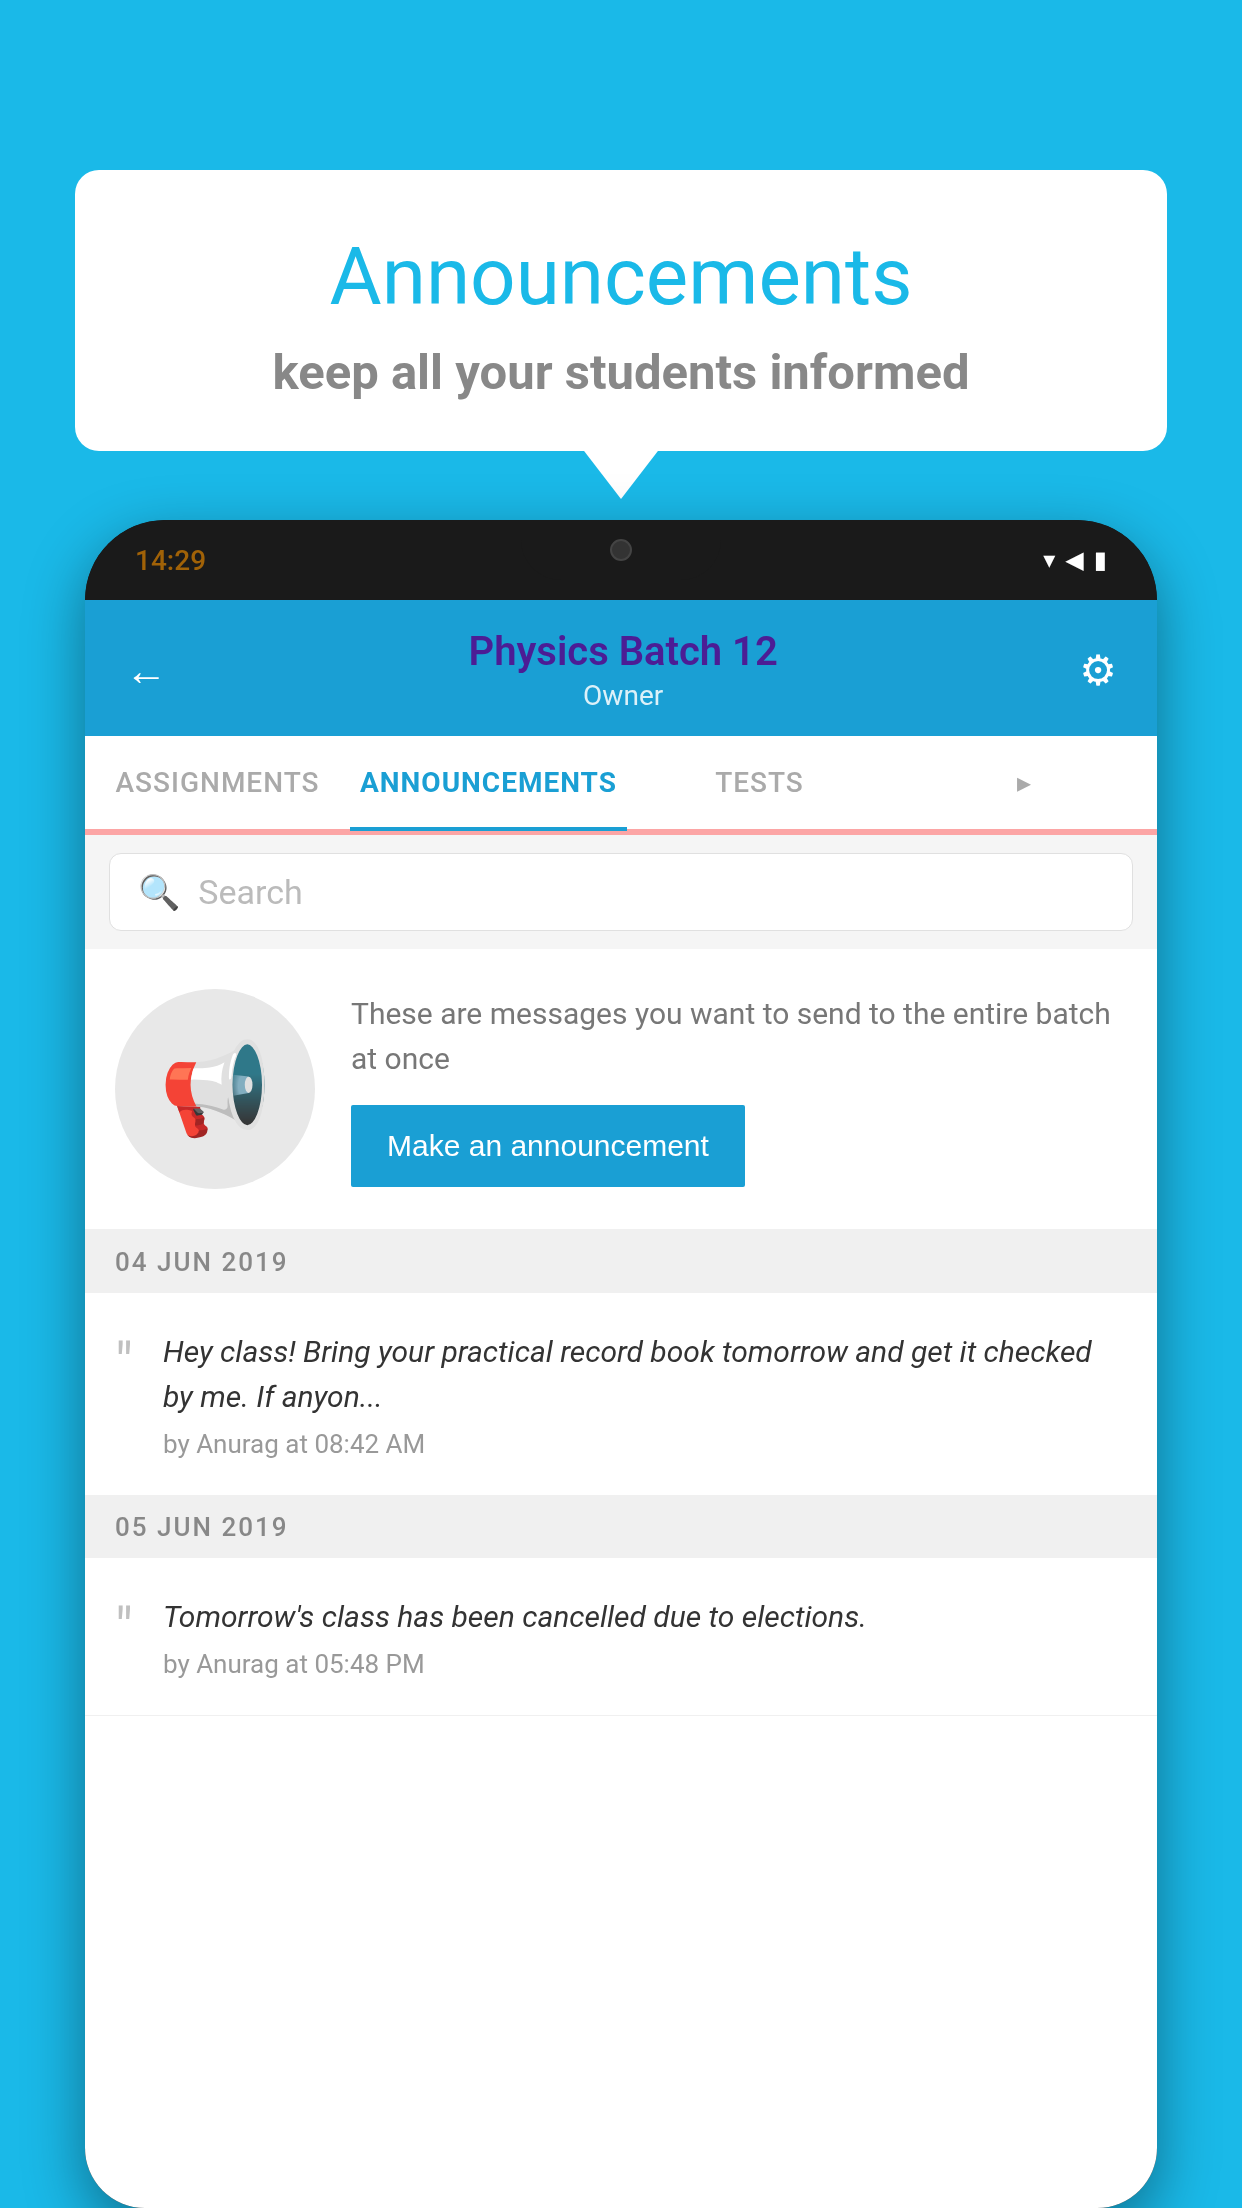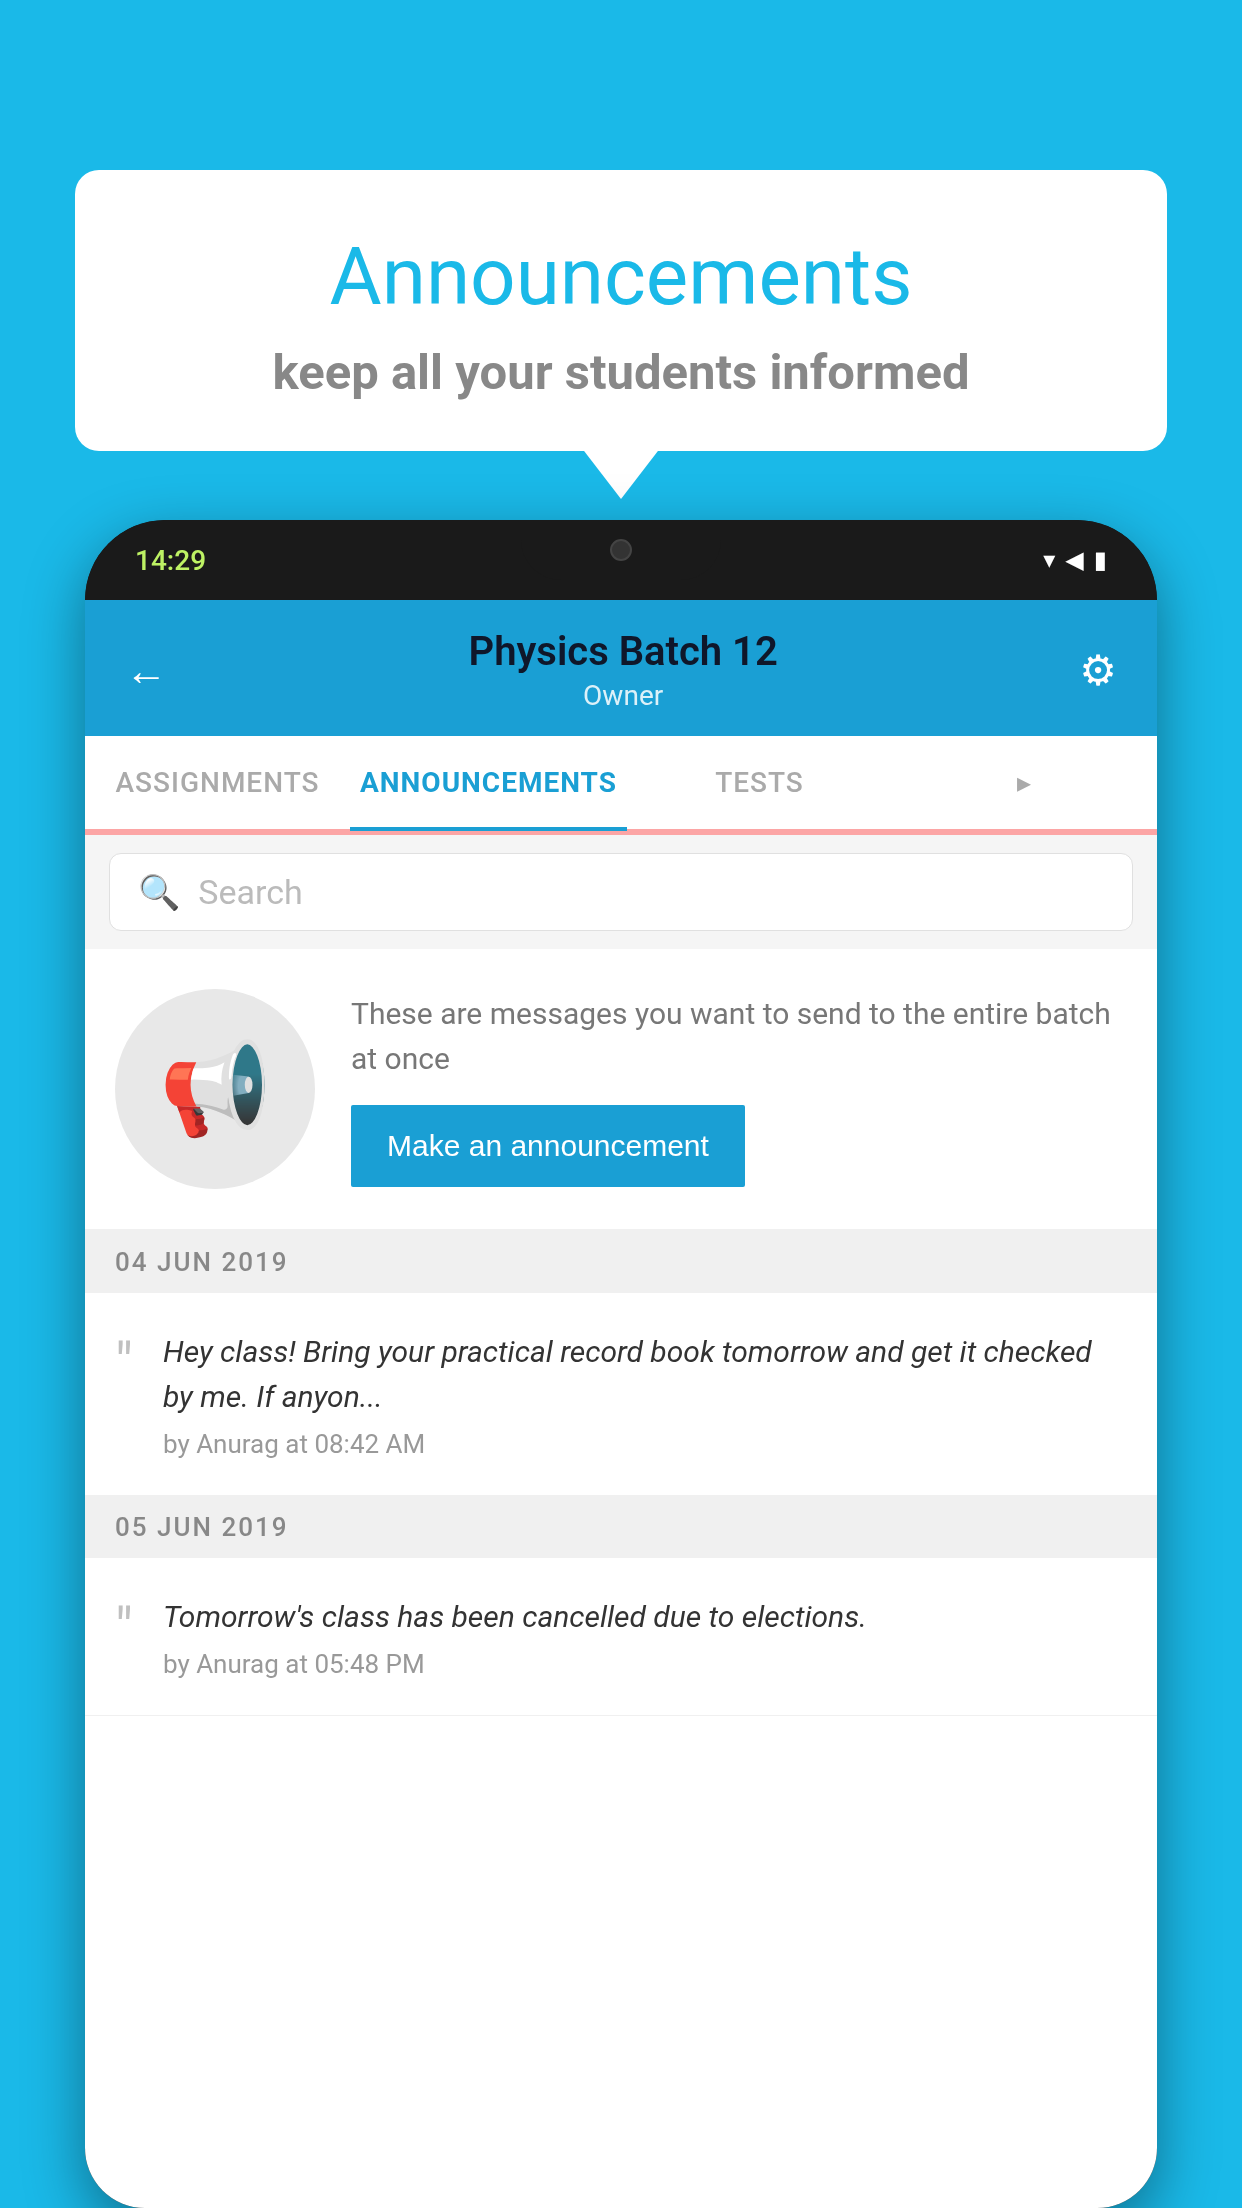--- a/index.html
+++ b/index.html
@@ -70,21 +70,21 @@
       height: 80px;
       position: relative;
       display: flex;
       align-items: center;
       justify-content: space-between;
       padding: 0 50px;
       border-radius: 80px 80px 0 0;
     }
 
     .status-time {
-      color: #bef264;
+      color: #a16207;
       font-size: 28px;
       font-weight: 500;
     }
 
     .notch {
       position: absolute;
       top: 0;
       left: 50%;
       transform: translateX(-50%);
       width: 200px;
@@ -135,21 +135,21 @@
       color: white;
       font-size: 42px;
       cursor: pointer;
     }
 
     .header-title-area {
       text-align: center;
     }
 
     .header-title {
-      color: #0f172a;
+      color: #4c1d95;
       font-size: 40px;
       font-weight: 600;
     }
 
     .header-subtitle {
       color: rgba(255,255,255,0.85);
       font-size: 28px;
       margin-top: 4px;
     }
 

